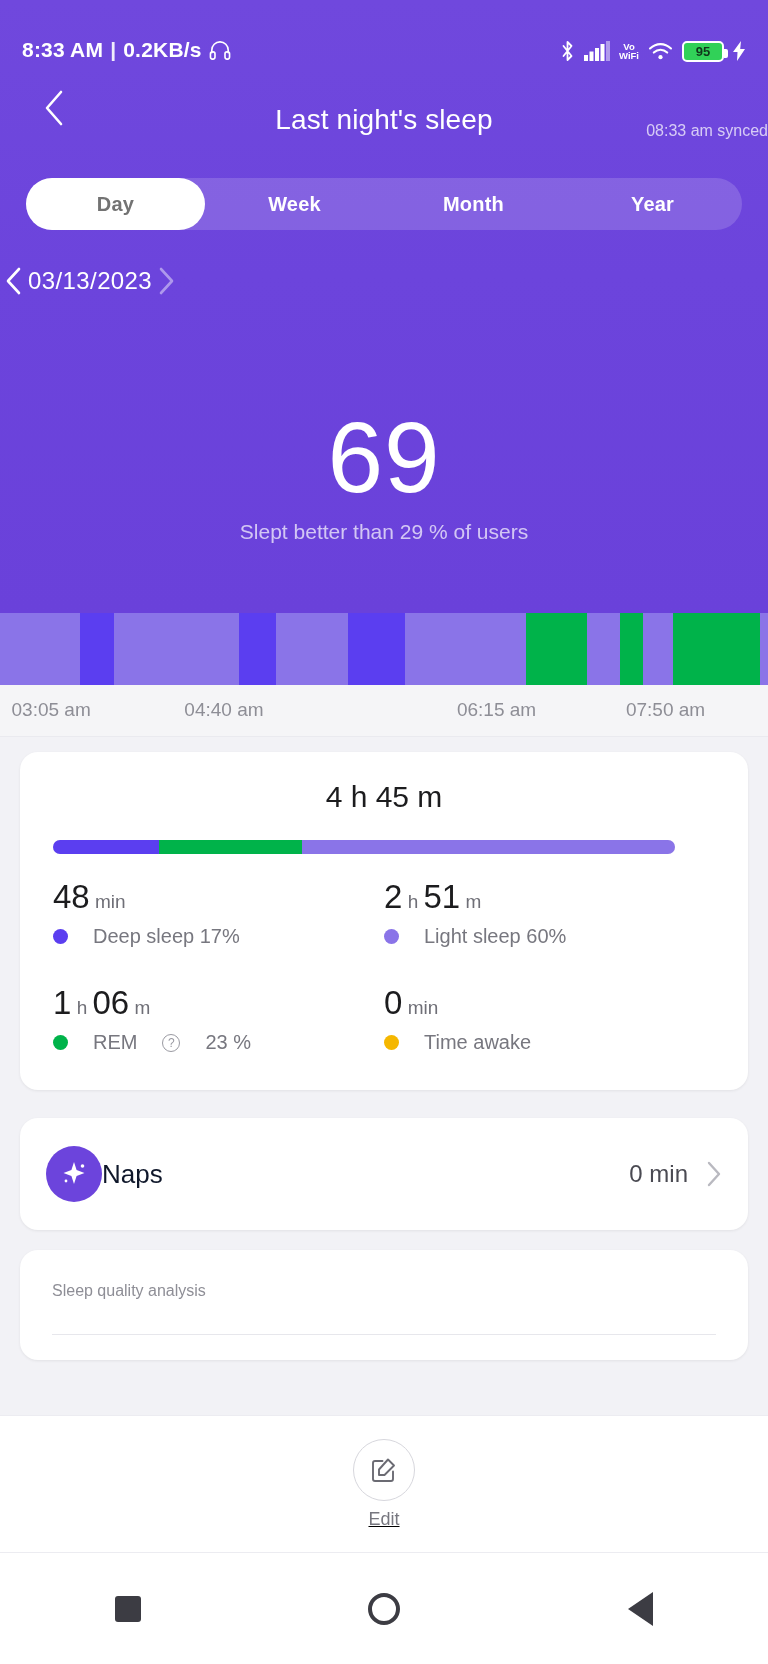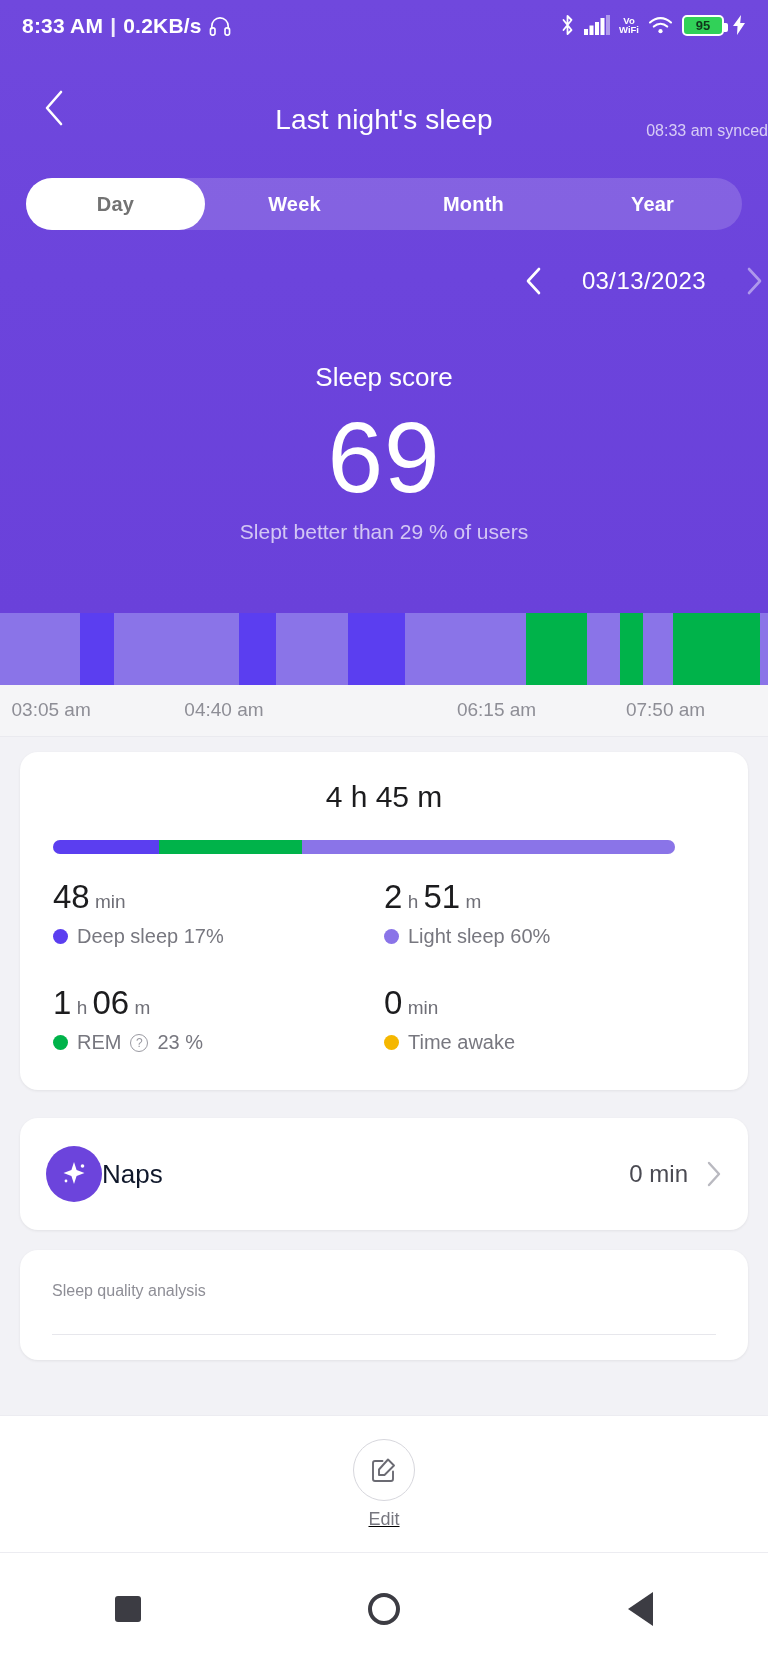--- a/index.html
+++ b/index.html
@@ -13,22 +13,22 @@
 
   
   .hero {
     position:absolute; top:0; left:0; width:768px; height:613px;
     background:linear-gradient(180deg,#7048dd 0%,#6c44dc 45%,#6a41da 100%);
   }
 
   
   .statusbar {
     position:absolute; top:0; left:0; width:768px; height:62px;
-    display:flex; align-items:flex-start; justify-content:space-between;
-    padding:14px 22px; color:#ffffff;
+    display:flex; align-items:flex-end; justify-content:space-between;
+    padding:0 22px; color:#ffffff;
   }
   .sb-left { display:flex; align-items:center; gap:7px; font-size:21px; font-weight:bold; letter-spacing:.2px; }
   .sb-sep { opacity:.9; font-weight:bold; }
   .sb-right { display:flex; align-items:center; gap:9px; }
   .ic { display:inline-flex; align-items:center; justify-content:center; }
   .vowifi { font-size:9.5px; line-height:9.5px; font-weight:bold; text-align:center; }
   .vowifi span { display:block; }
   .batt {
     position:relative; width:42px; height:21px; border:2px solid #ffffff; border-radius:5px;
     background:#31d158; display:flex; align-items:center; justify-content:center;
@@ -62,21 +62,21 @@
   .tab {
     flex:1; height:52px; display:flex; align-items:center; justify-content:center;
     color:#ffffff; font-size:20px; font-weight:bold; cursor:pointer; border-radius:26px;
     letter-spacing:.2px;
   }
   .tab.active { background:#ffffff; color:#737373; }
 
   
   .datesel {
     position:absolute; top:258px; left:0; width:768px; height:46px;
-    display:flex; align-items:center; justify-content:flex-end; gap:34px;
+    display:flex; align-items:center; justify-content:flex-start; 
   }
   .date-label { color:#ffffff; font-size:24px; letter-spacing:.4px; }
   .date-arrow { cursor:pointer; display:flex; align-items:center; justify-content:center; width:28px; height:28px; }
 
   
   .score-title {
     position:absolute; top:362px; left:0; width:768px; text-align:center;
     color:#ffffff; font-size:26px; font-weight:400;
   }
   .score-value {
@@ -114,21 +114,21 @@
     position:absolute; top:88px; left:33px; width:622px; height:14px;
     border-radius:7px; overflow:hidden; display:flex; background:#e9e9ef;
   }
   .segbar div { height:100%; }
 
   .stats { position:absolute; top:124px; left:33px; width:662px; }
   .stat-row { display:flex; }
   .stat { width:50%; }
   .stat-val { color:#1c1c1e; font-size:33px; font-weight:400; line-height:42px; white-space:nowrap; }
   .stat-val .u { font-size:19px; color:#6f6f77; }
-  .stat-lbl { display:flex; align-items:center; gap:9px; margin-top:2px; color:#77777f; font-size:20px; }
+  .stat-lbl { display:flex; align-items:center; gap:25px; margin-top:2px; color:#77777f; font-size:20px; }
   .dot { width:15px; height:15px; border-radius:50%; flex:none; }
   .qmark {
     display:inline-flex; align-items:center; justify-content:center;
     width:18px; height:18px; border:1.6px solid #9a9aa2; border-radius:50%;
     font-size:12px; color:#9a9aa2; line-height:1; cursor:pointer;
   }
   .gap { height:34px; }
 
   
   #naps-card { top:1118px; height:112px; display:flex; align-items:center; padding:0 26px; }
@@ -252,21 +252,20 @@
       </svg>
     </span>
     <span class="date-label">03/13/2023</span>
     <span class="date-arrow">
       <svg width="18" height="28" viewBox="0 0 18 28" fill="none">
         <path d="M4 2l11 12L4 26" stroke="rgba(255,255,255,.45)" stroke-width="2.6" stroke-linecap="round" stroke-linejoin="round"></path>
       </svg>
     </span>
   </div>
 
-  <div class="score-title">Sleep score</div>
   <div class="score-value">69</div>
   <div class="score-sub">Slept better than 29 % of users</div>
 
   <div class="hypno" id="hypno">
       <div class="hseg" style="width: 10.4%; background: rgb(138, 116, 232);"></div>
       <div class="hseg" style="width: 4.4%; background: rgb(91, 62, 240);"></div>
       <div class="hseg" style="width: 16.3%; background: rgb(138, 116, 232);"></div>
       <div class="hseg" style="width: 4.8%; background: rgb(91, 62, 240);"></div>
       <div class="hseg" style="width: 9.4%; background: rgb(138, 116, 232);"></div>
       <div class="hseg" style="width: 7.5%; background: rgb(91, 62, 240);"></div>

